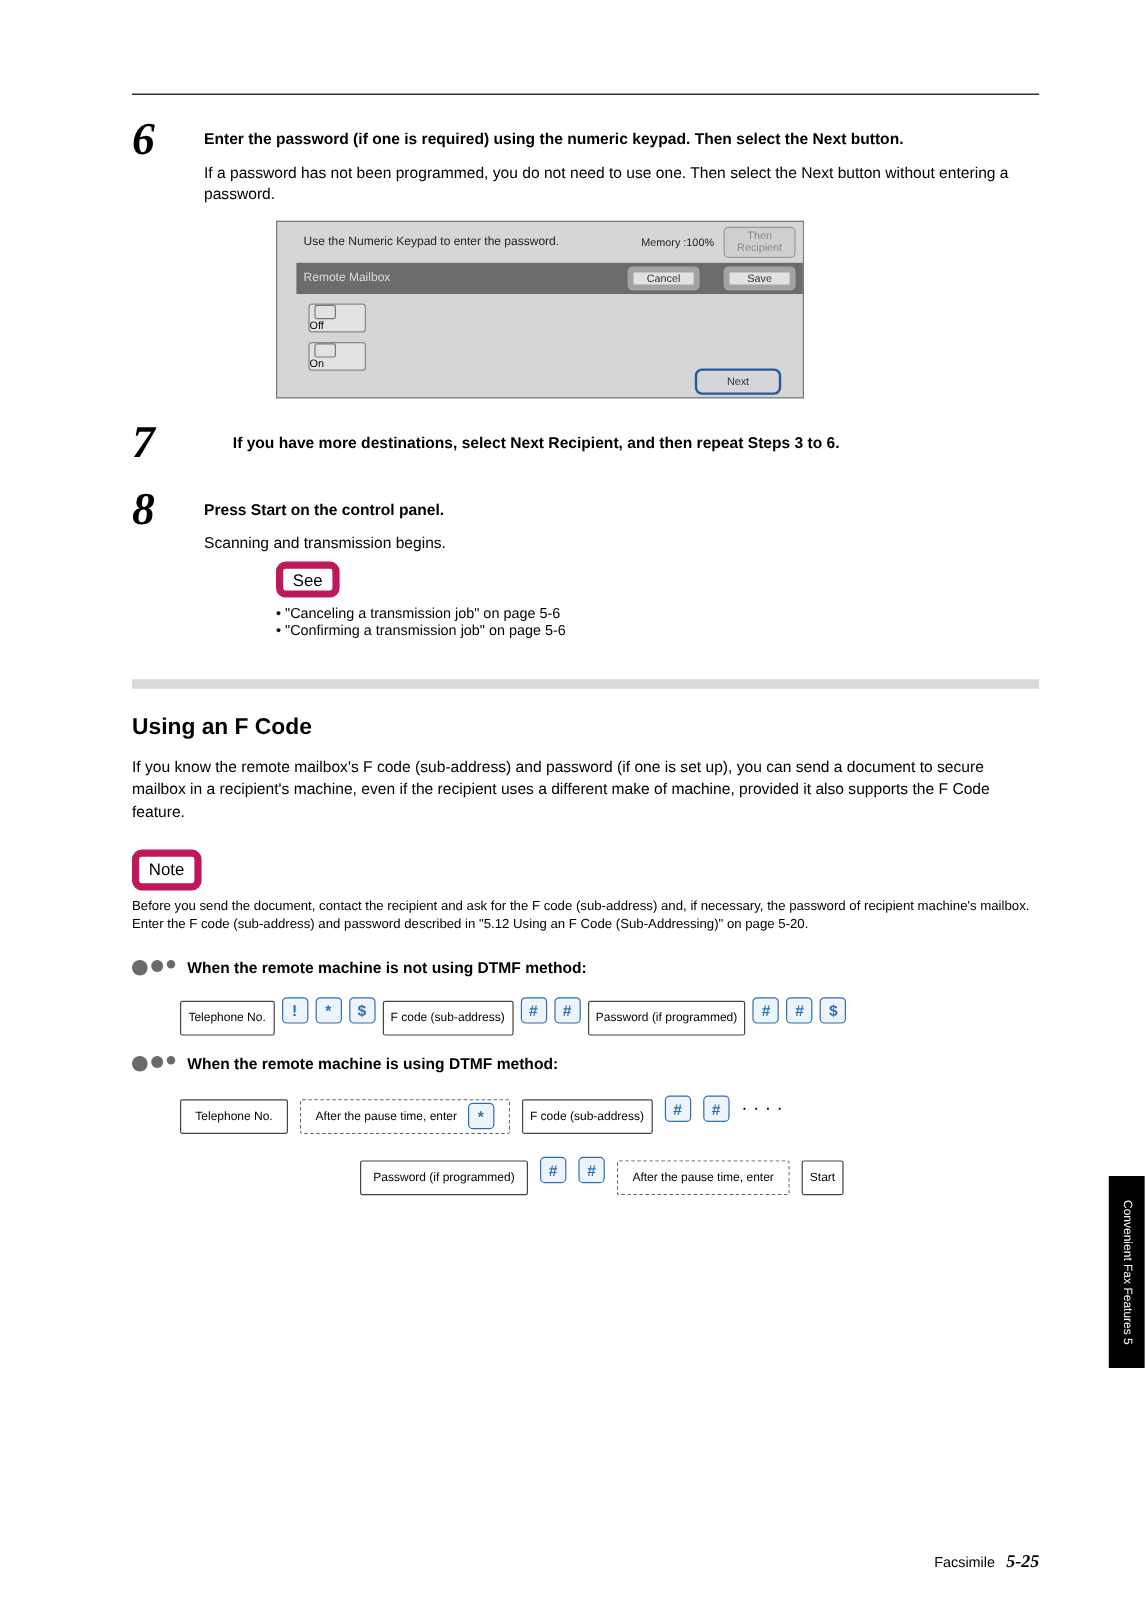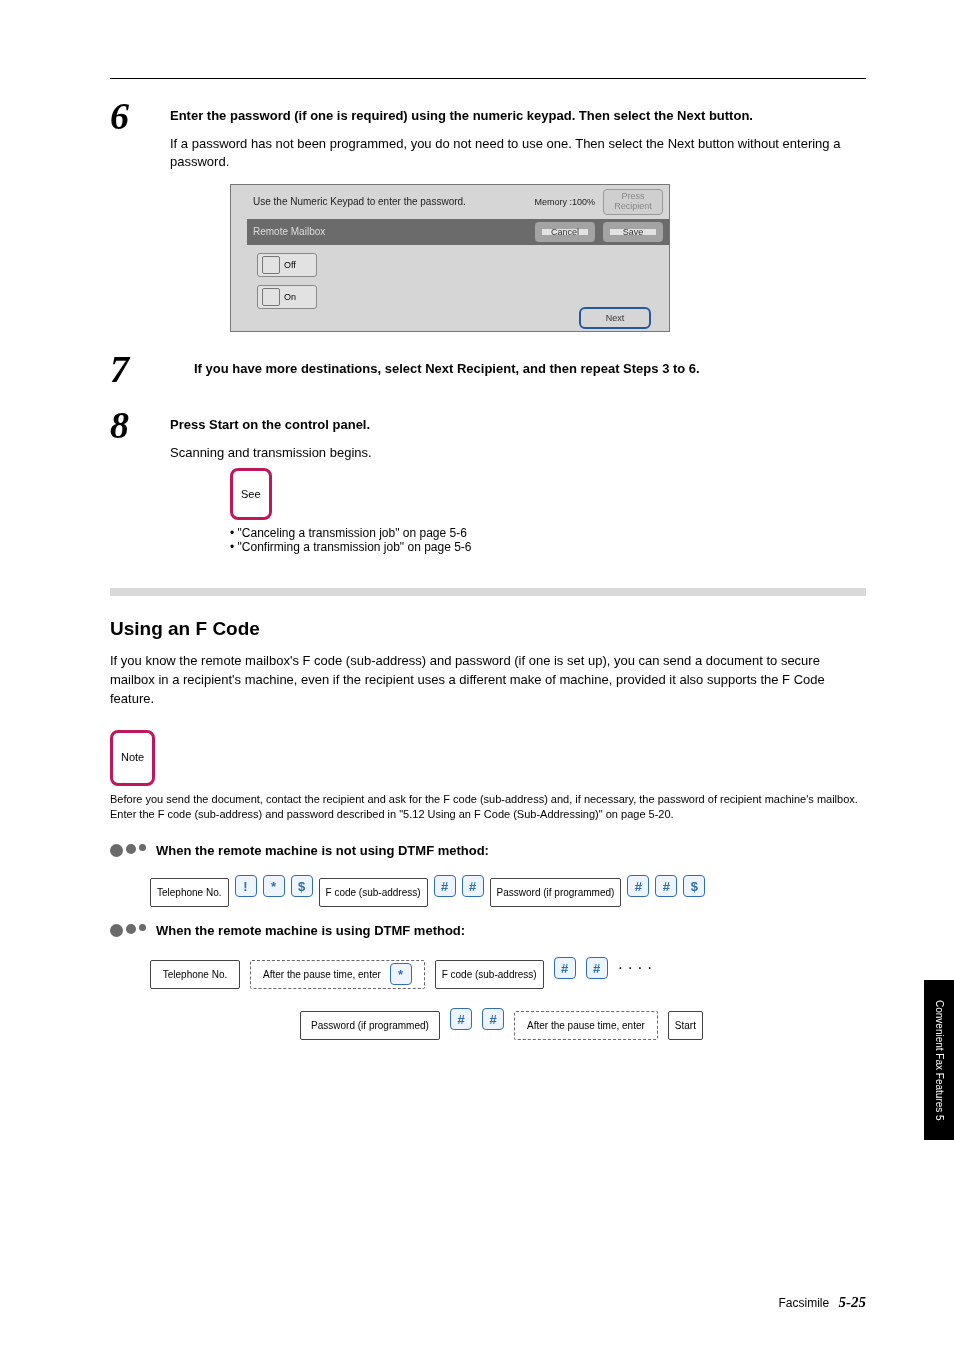--- a/index.html
+++ b/index.html
@@ -81,42 +81,43 @@
   .ui-bar {
     display: flex;
     background: #6b6b6b;
     color: #ddd;
     padding: 3px 6px;
     align-items: center;
   }
   .ui-bar span:first-child { flex: 1; }
   .btn {
     width: 60px; height: 20px;
-    border: 7px solid #a3a3a3;
+    border: 5px solid #a3a3a3;
     background: #e2e2e2;
     color: #333;
     display: flex; align-items: center; justify-content: center;
     border-radius: 4px;
-    margin-left: 8px;
+    margin-left: 20px;
     font-size: 9px;
   }
   .ui-body {
     padding: 8px 10px 14px 10px;
     display: flex;
     gap: 20px;
   }
   .ui-left { width: 90px; }
   .toggle-btn {
-    width: 60px; height: 24px;
+    width: 48px; height: 24px;
     border: 1px solid #888;
     background: #e2e2e2;
-    display: flex; align-items: center;
+    display: flex; 
     font-size: 9px;
     margin-bottom: 8px;
     border-radius: 3px;
+    flex-direction: column;
   }
   .toggle-box {
     width: 18px; height: 18px;
     border: 1px solid #777;
     margin: 0 4px;
     border-radius: 2px;
   }
   .ui-mid { flex: 1; font-size: 9px; color: #222; }
   .val-box {
     display: inline-block;
@@ -151,24 +152,24 @@
     width: 72px; height: 22px;
     border: 2px solid #235a9e;
     border-radius: 6px;
     display: flex; align-items: center; justify-content: center;
     font-size: 9px;
     background: transparent;
     color: #333;
   }
   .see-badge, .note-badge {
     display: inline-block;
-    border: 3px solid #be185d;
+    border: 6px solid #be185d;
     border-radius: 8px;
-    padding: 17px 8px;
-    font-size: 11px;
+    padding: 1px 8px;
+    font-size: 14px;
     margin-bottom: 6px;
   }
   .bullets {
     font-size: 12px;
     margin-left: 120px;
     margin-top: 6px;
   }
   .bullets .dot::before {
     content: "• ";
   }
@@ -306,21 +307,21 @@
       <div class="bold-lead" style="font-weight:bold;">Enter the password (if one is required) using the numeric keypad. Then select the Next button.</div>
       <div class="step-sub">If a password has not been programmed, you do not need to use one. Then select the Next button without entering a password.</div>
     </div>
   </div>
 
   <div class="screenshot-wrap">
     <div class="ui-panel next-callout">
       <div class="ui-top">
         <span class="ui-top-text">Use the Numeric Keypad to enter the password.</span>
         <span class="mem">Memory :100%</span>
-        <div class="btn-disabled">Press
+        <div class="btn-disabled">Then
 Recipient</div>
       </div>
       <div class="ui-bar">
         <span>Remote Mailbox</span>
         <div class="btn">Cancel</div>
         <div class="btn">Save</div>
       </div>
       <div class="ui-body">
         <div class="ui-left">
           <div class="toggle-btn">

